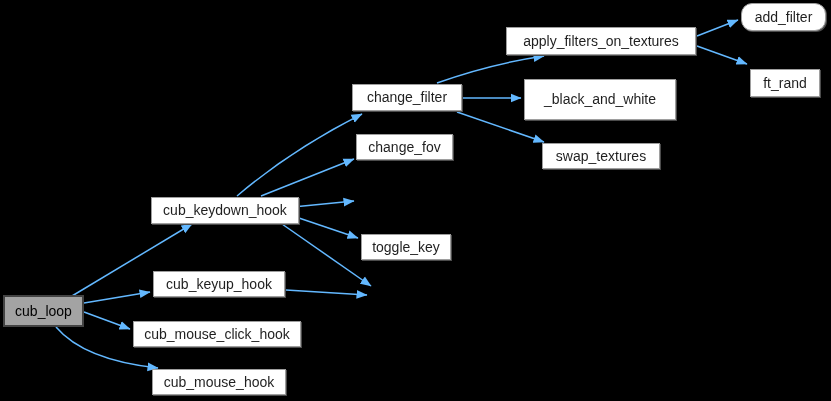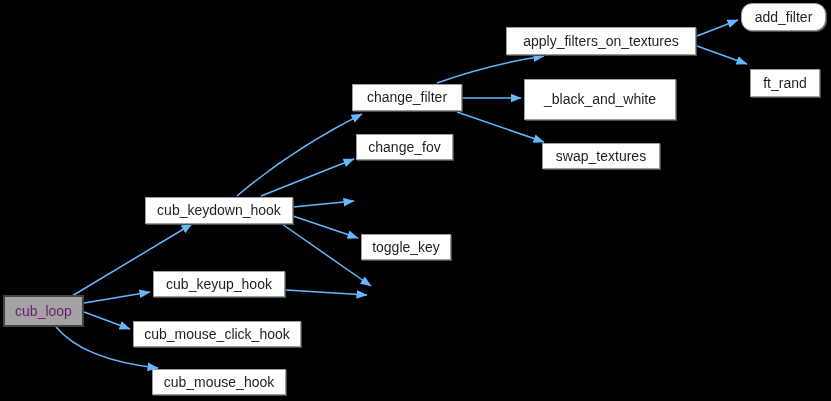--- a/index.html
+++ b/index.html
@@ -34,21 +34,21 @@
     justify-content: center;
     font-size: 14px;
     line-height: 19px;
     white-space: nowrap;
     cursor: pointer;
   }
   .node.highlight {
     background: #a3a3a3;
     border: 2px solid #434343;
     box-shadow: none;
-    color: #701a75;
+    color: #000000;
   }
   .edge {
     fill: none;
     stroke-width: 1.5px;
   }
 </style>
 </head>
 <body>
 
 <div id="stage" style="background: rgb(0, 0, 0);">
@@ -71,21 +71,21 @@
       <path d="M437,83 Q490,64 544,56" class="edge" stroke="#63b8ff" marker-end="url(#arrowhead)"></path>
       <path d="M463,98 L521,98" class="edge" stroke="#63b8ff" marker-end="url(#arrowhead)"></path>
       <path d="M457,112 L544,142" class="edge" stroke="#63b8ff" marker-end="url(#arrowhead)"></path>
       <path d="M697,36 L738,20" class="edge" stroke="#63b8ff" marker-end="url(#arrowhead)"></path>
       <path d="M697,46 L747,64" class="edge" stroke="#63b8ff" marker-end="url(#arrowhead)"></path>
     </svg>
 
 <div class="node highlight" style="left: 3px; top: 295px; width: 81px; height: 32px;">
       <div>cub_loop</div>
     </div>
-    <div class="node" style="left: 145px; top: 197px; width: 148px; height: 27px;">
+    <div class="node" style="left: 151px; top: 197px; width: 148px; height: 27px;">
       <div>cub_keydown_hook</div>
     </div>
     <div class="node" style="left: 153px; top: 271px; width: 132px; height: 26px;">
       <div>cub_keyup_hook</div>
     </div>
     <div class="node" style="left: 133px; top: 321px; width: 168px; height: 26px;">
       <div>cub_mouse_click_hook</div>
     </div>
     <div class="node" style="left: 152px; top: 369px; width: 134px; height: 26px;">
       <div>cub_mouse_hook</div>

